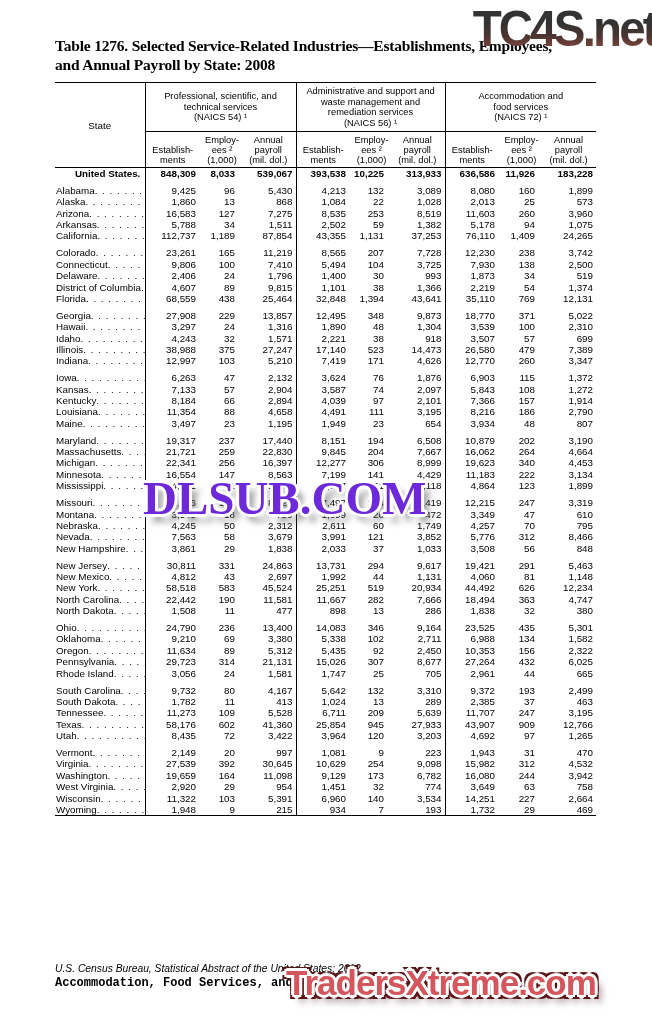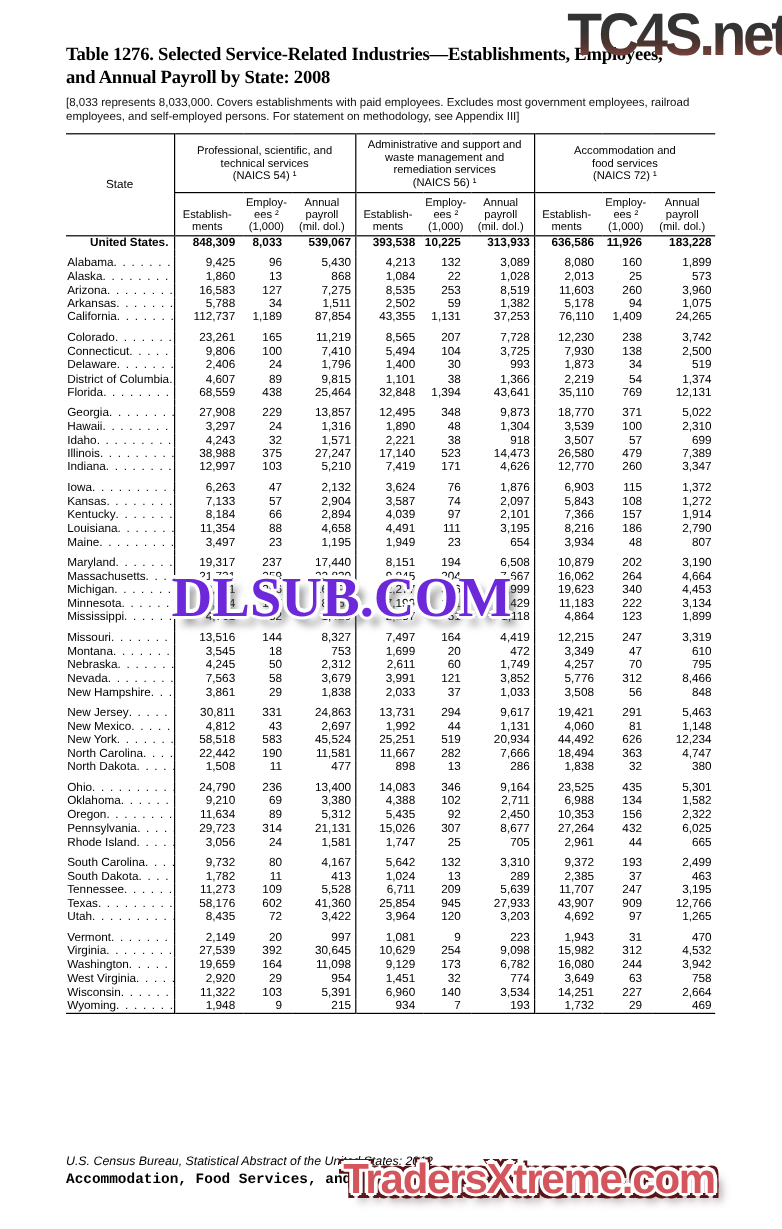--- a/index.html
+++ b/index.html
@@ -68,21 +68,20 @@
                         -3px 0 0 #fff, 3px 0 0 #fff, 0 3px 0 #fff, 0 -3px 0 #fff,
                         -4px -4px 0 #5a1518, 4px -4px 0 #5a1518, -4px 4px 0 #5a1518, 4px 4px 0 #5a1518,
                         6px 7px 7px rgba(60,20,20,.5); }
 </style>
 </head>
 <body>
 
 <div class="content">
   <div class="title" style="white-space:pre-line">Table 1276. Selected Service-Related Industries—Establishments, Employees,
 and Annual Payroll by State: 2008</div>
-  <div class="note">[8,033 represents 8,033,000. Covers establishments with paid employees. Excludes most government employees, railroad employees, and self-employed persons. For statement on methodology, see Appendix III]</div>
 
   <table>
     <colgroup>
       <col style="width:90px">
       <col style="width:58px">
         <col style="width:41px">
         <col style="width:52px">
       <col style="width:57px">
         <col style="width:40px">
         <col style="width:52px">
@@ -860,21 +859,21 @@
         <tr>
           <td class="state">
             <span class="srow">
               <span class="nm">Oklahoma</span>
               <span class="dots"></span>
             </span>
           </td>
           <td class="est vr">9,210</td>
           <td class="emp">69</td>
           <td class="pay">3,380</td>
-          <td class="est vr">4,388</td>
+          <td class="est vr">5,338</td>
           <td class="emp">102</td>
           <td class="pay">2,711</td>
           <td class="est vr">6,988</td>
           <td class="emp">134</td>
           <td class="pay">1,582</td>
         </tr>
         <tr>
           <td class="state">
             <span class="srow">
               <span class="nm">Oregon</span>

